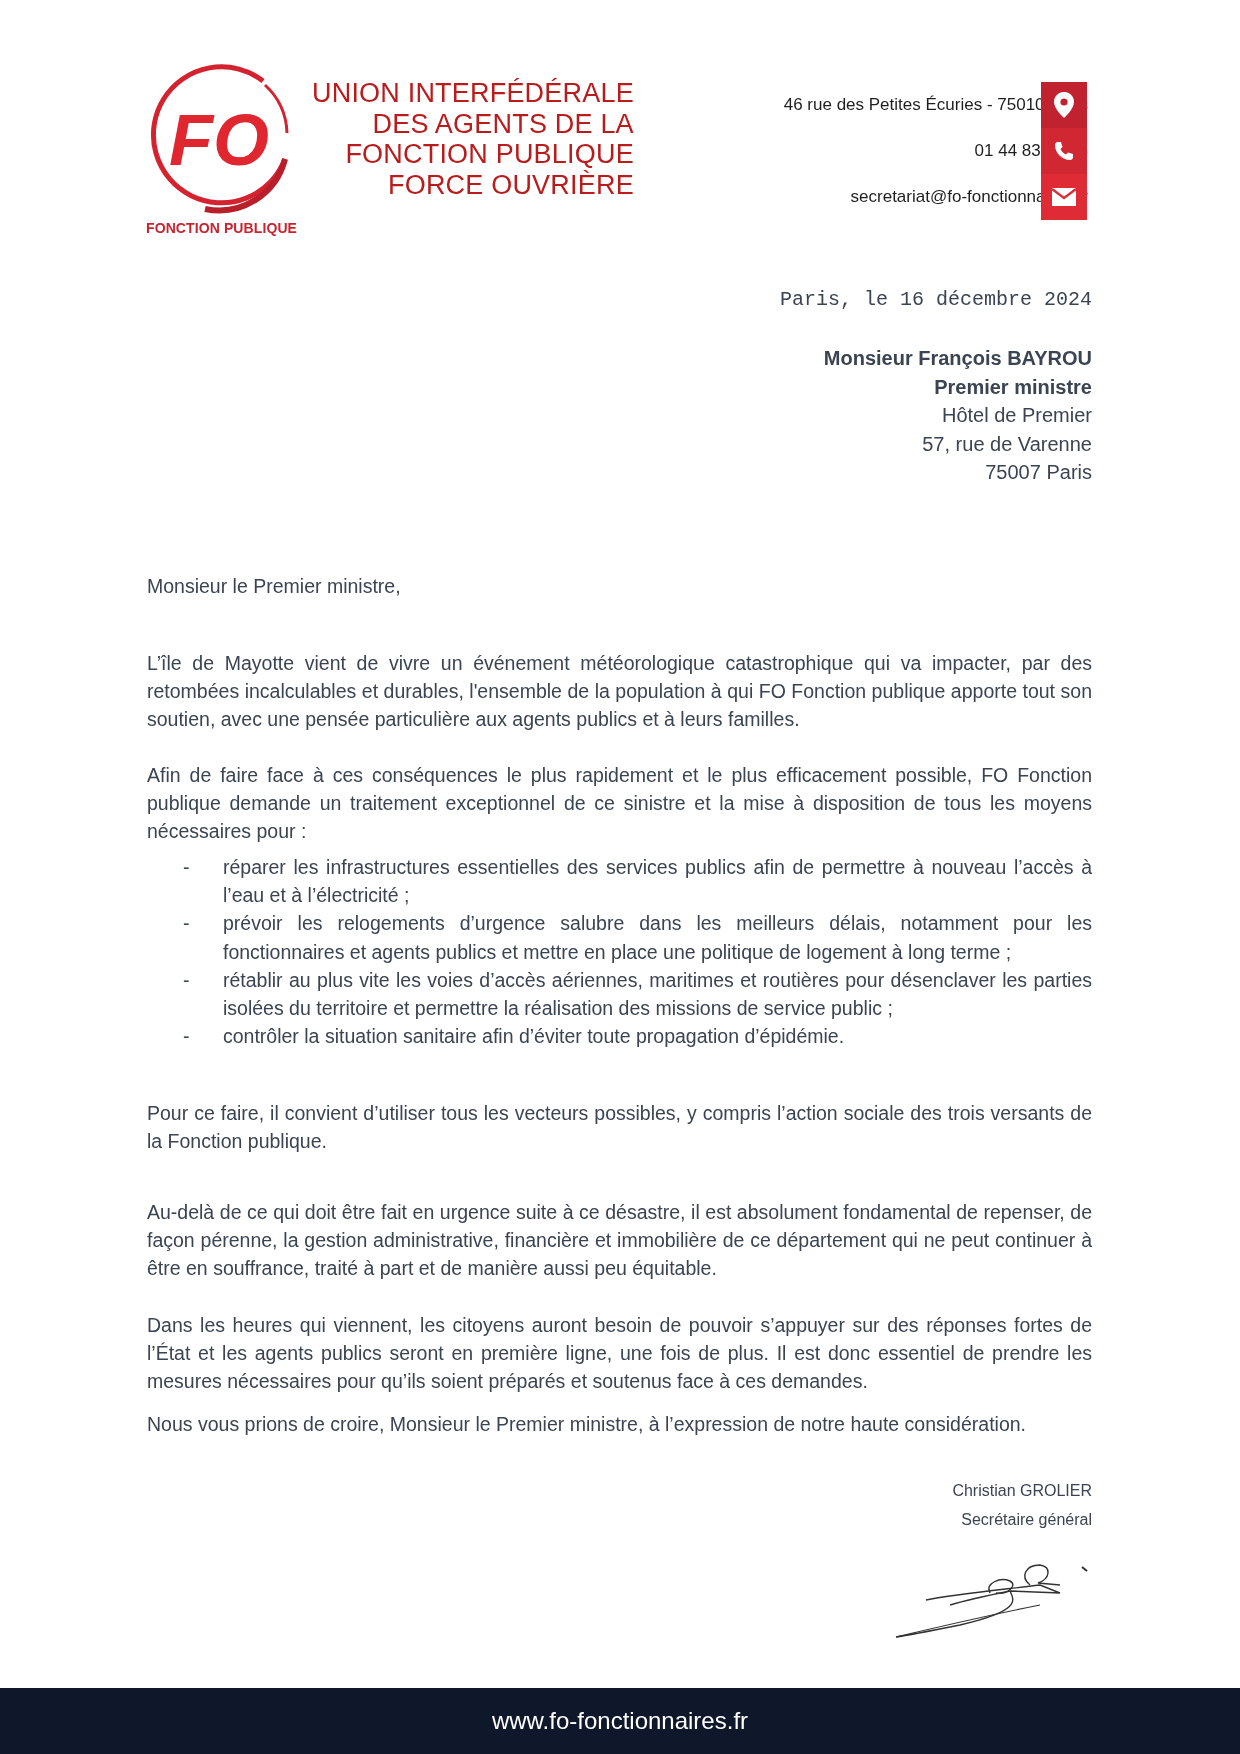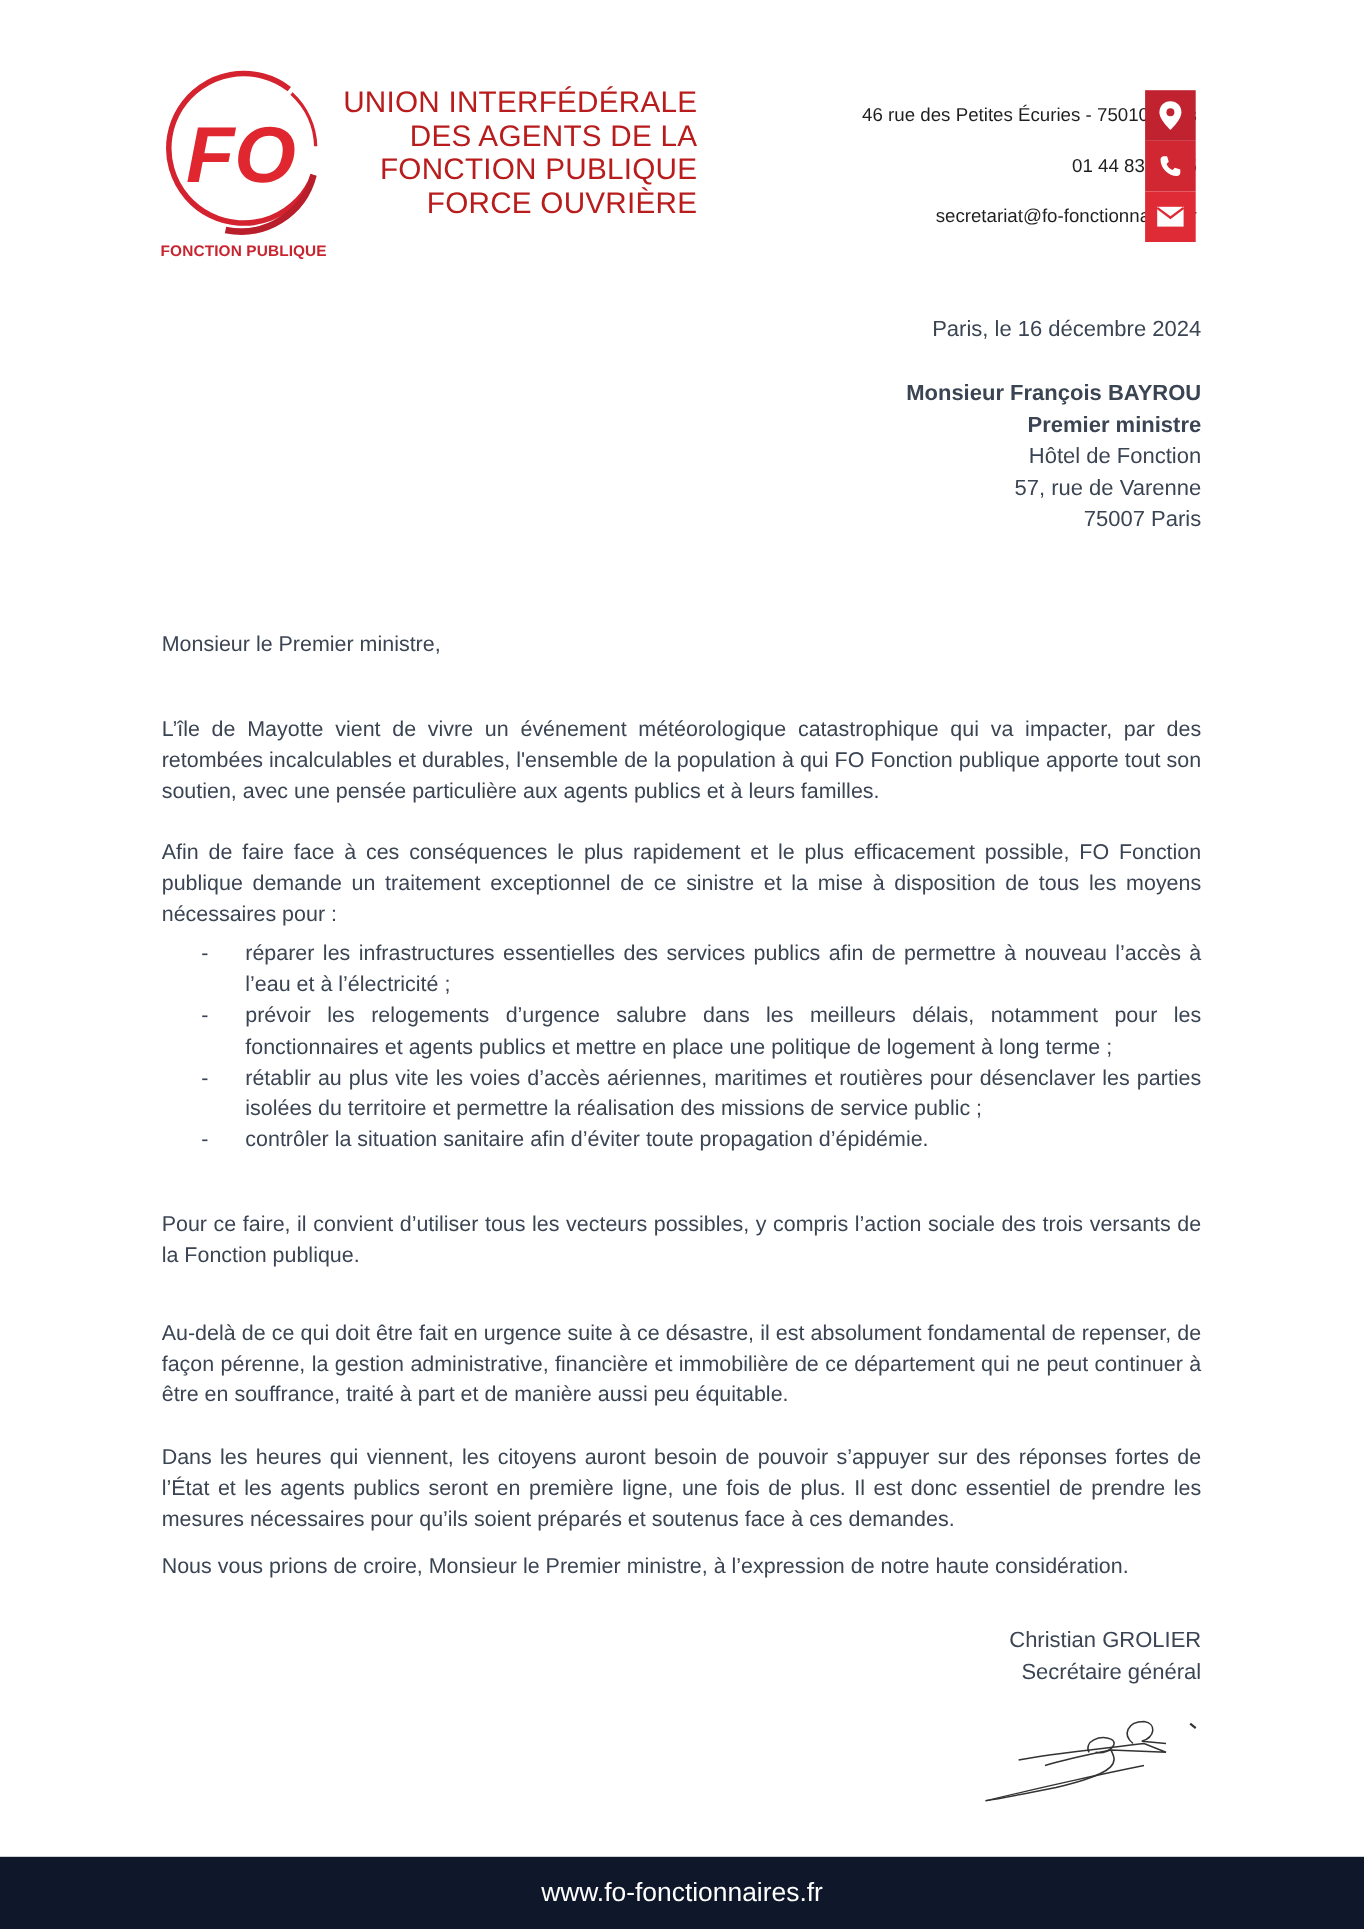--- a/index.html
+++ b/index.html
@@ -21,39 +21,39 @@
                font-size: 17px; }
     .contact .line { height: 46px; line-height: 46px; white-space: nowrap; }
     .icon-col { position: absolute; left: 1041px; top: 82px; width: 46px; }
     .icon-col .ic { width: 46px; height: 46px; display: flex; align-items: center; justify-content: center; }
     .ic1 { background: #c02230; }
     .ic2 { background: #d02733; }
     .ic3 { background: #df2b36; }
 
     
     .right-block { position: absolute; right: 148px; text-align: right; font-size: 20px; color: #3a4452; }
-    .date { top: 288px; }
+    .date { top: 288px; font-family: Liberation Mono, monospace; }
     .recipient { top: 344px; line-height: 28.5px; }
     .recipient .b { font-weight: bold; }
 
     
     .body { position: absolute; left: 147px; width: 945px; font-size: 19.5px; line-height: 28.2px;
             color: #3a4452; text-align: justify; }
     .salutation { top: 572px; }
     .p1 { top: 629px; }
     .p2 { top: 741px; }
     .list { top: 853px; left: 147px; }
     .list .item { position: relative; padding-left: 76px; }
     .list .dash { position: absolute; left: 36px; top: 0; }
     .p3 { top: 1079px; }
     .p4 { top: 1178px; }
     .p5 { top: 1291px; }
     .p6 { top: 1390px; }
 
-    .signature-block { position: absolute; right: 148px; top: 1477px; text-align: right; font-size: 20px;
+    .signature-block { position: absolute; right: 148px; top: 1477px; text-align: right; font-size: 16px;
                        line-height: 28.5px; color: #3a4452; }
     .signature { position: absolute; left: 890px; top: 1555px; width: 210px; height: 100px; }
 
     
     .footer { position: absolute; left: 0; top: 1688px; width: 1240px; height: 66px; background: #0f172a;
               color: #ffffff; text-align: center; font-size: 24px; line-height: 66px; }
   </style>
 </head>
 <body>
 
@@ -98,21 +98,21 @@
           <rect x="1" y="1" width="24" height="18" fill="#fff"></rect>
           <path d="M1 2 L13 11 L25 2" fill="none" stroke="#df2b36" stroke-width="2.2"></path>
         </svg>
     </div>
   </div>
 
   <div class="right-block date">Paris, le 16 décembre 2024</div>
   <div class="right-block recipient">
     <div class="b">Monsieur François BAYROU</div>
     <div class="b">Premier ministre</div>
-    <div>Hôtel de Fonction</div>
+    <div>Hôtel de Premier</div>
     <div>57, rue de Varenne</div>
     <div>75007 Paris</div>
   </div>
 
   <div class="body salutation">Monsieur le Premier ministre,</div>
   <p class="body p2">Afin de faire face à ces conséquences le plus rapidement et le plus efficacement possible, FO Fonction publique demande un traitement exceptionnel de ce sinistre et la mise à disposition de tous les moyens nécessaires pour :</p>
   <p class="body p1">L’île de Mayotte vient de vivre un événement météorologique catastrophique qui va impacter, par des retombées incalculables et durables, l'ensemble de la population à qui FO Fonction publique apporte tout son soutien, avec une pensée particulière aux agents publics et à leurs familles.</p>
 
   <div class="body list">
     <div class="item">

